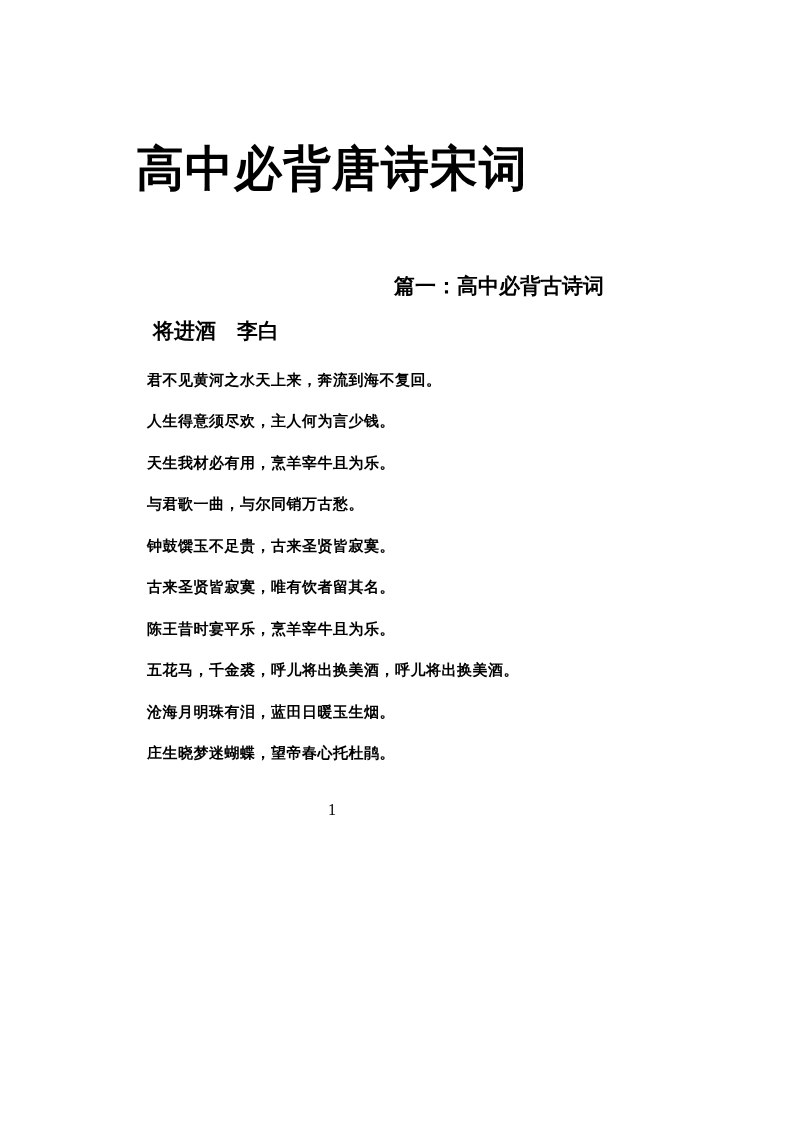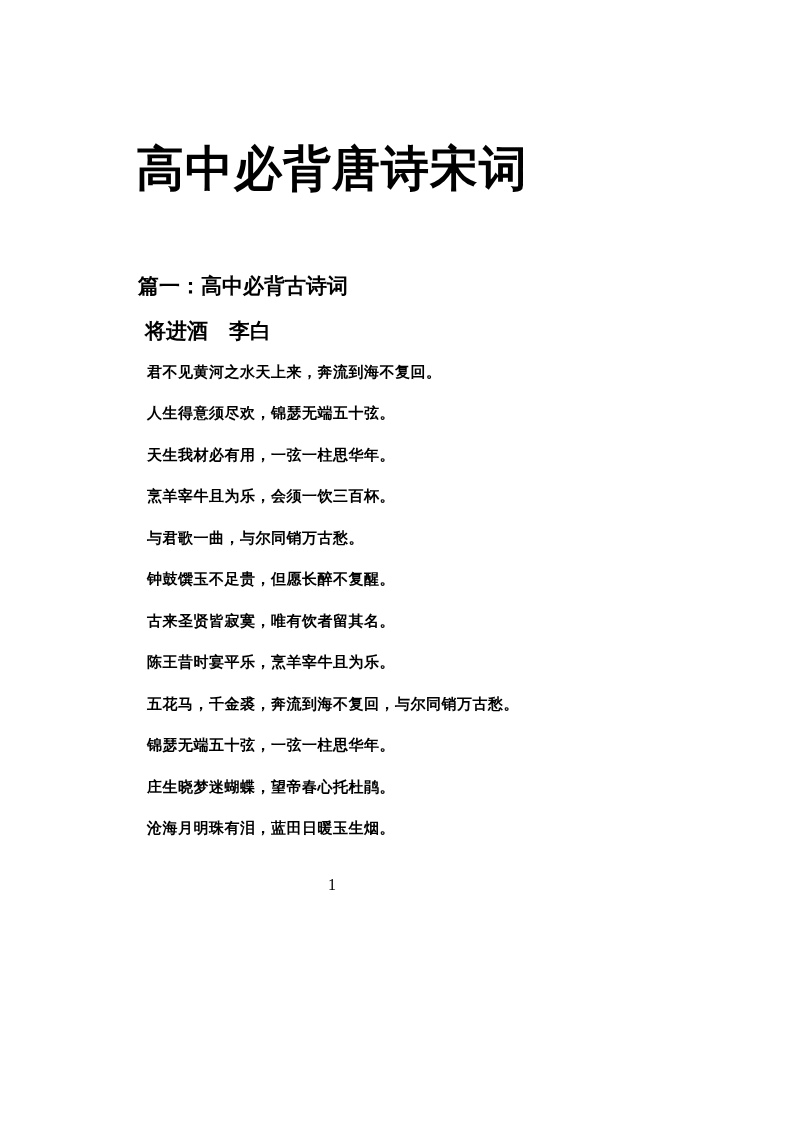--- a/index.html
+++ b/index.html
@@ -30,23 +30,24 @@
     padding-left: 138px;
     padding-right: 60px;
   }
   .section-heading {
     margin: 67px 0 0 0;
     font-size: 21px;
     font-weight: bold;
     line-height: 41.5px;
     font-family: "Liberation Sans", "DejaVu Sans", sans-serif;
     white-space: nowrap;
+    text-align: right;
   }
   .poem-header {
-    margin: 0;
+    margin: 8px;
     font-size: 21px;
     font-weight: bold;
     line-height: 41.5px;
     font-family: "Liberation Sans", "DejaVu Sans", sans-serif;
     white-space: nowrap;
   }
   .poem-header.first {
     margin-top: 4px;
     padding-left: 7px;
   }
@@ -78,31 +79,29 @@
 
   <h1 class="doc-title">高中必背唐诗宋词</h1>
 
   <div class="content">
 
     <p class="section-heading">篇一：高中必背古诗词</p>
 
     <p class="poem-header first">将进酒　李白</p>
 
     <p class="poem-line">君不见黄河之水天上来，奔流到海不复回。</p>
-    <p class="poem-line">人生得意须尽欢，锦瑟无端五十弦。</p>
-    <p class="poem-line">天生我材必有用，一弦一柱思华年。</p>
-    <p class="poem-line">烹羊宰牛且为乐，会须一饮三百杯。</p>
+    <p class="poem-line">人生得意须尽欢，主人何为言少钱。</p>
+    <p class="poem-line">天生我材必有用，烹羊宰牛且为乐。</p>
     <p class="poem-line">与君歌一曲，与尔同销万古愁。</p>
-    <p class="poem-line">钟鼓馔玉不足贵，但愿长醉不复醒。</p>
+    <p class="poem-line">钟鼓馔玉不足贵，古来圣贤皆寂寞。</p>
     <p class="poem-line">古来圣贤皆寂寞，唯有饮者留其名。</p>
     <p class="poem-line">陈王昔时宴平乐，烹羊宰牛且为乐。</p>
-    <p class="poem-line">五花马，千金裘，奔流到海不复回，与尔同销万古愁。</p>
+    <p class="poem-line">五花马，千金裘，呼儿将出换美酒，呼儿将出换美酒。</p>
 
 
-    <p class="poem-line">锦瑟无端五十弦，一弦一柱思华年。</p>
+    <p class="poem-line">沧海月明珠有泪，蓝田日暖玉生烟。</p>
     <p class="poem-line">庄生晓梦迷蝴蝶，望帝春心托杜鹃。</p>
-    <p class="poem-line">沧海月明珠有泪，蓝田日暖玉生烟。</p>
 
   </div>
 
   <div class="page-number">1</div>
 
 </div>
 
 </body></html>

